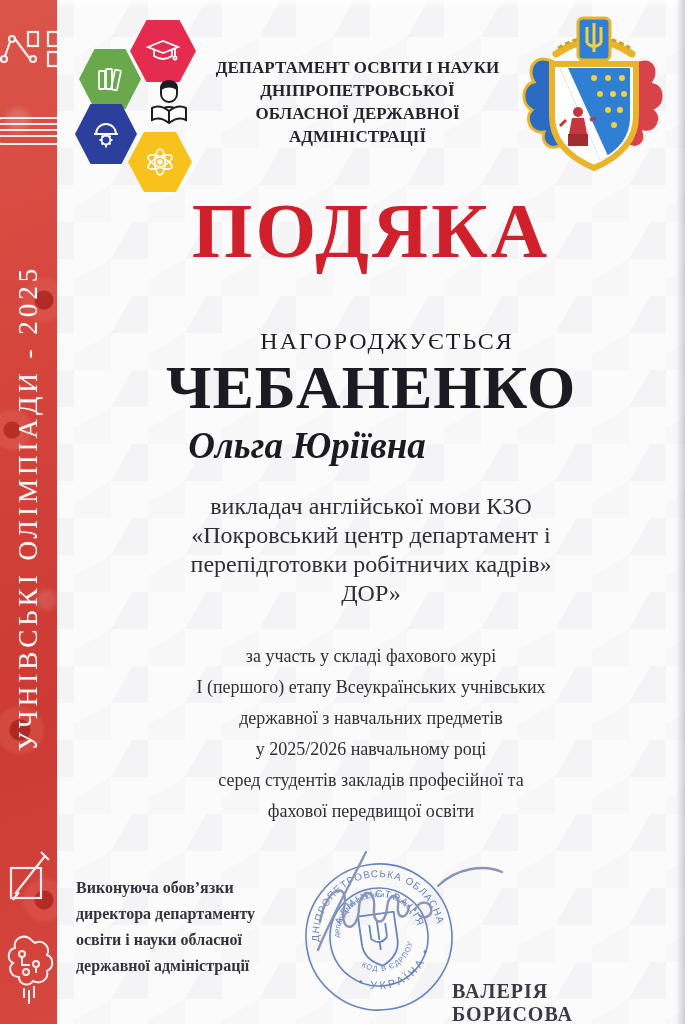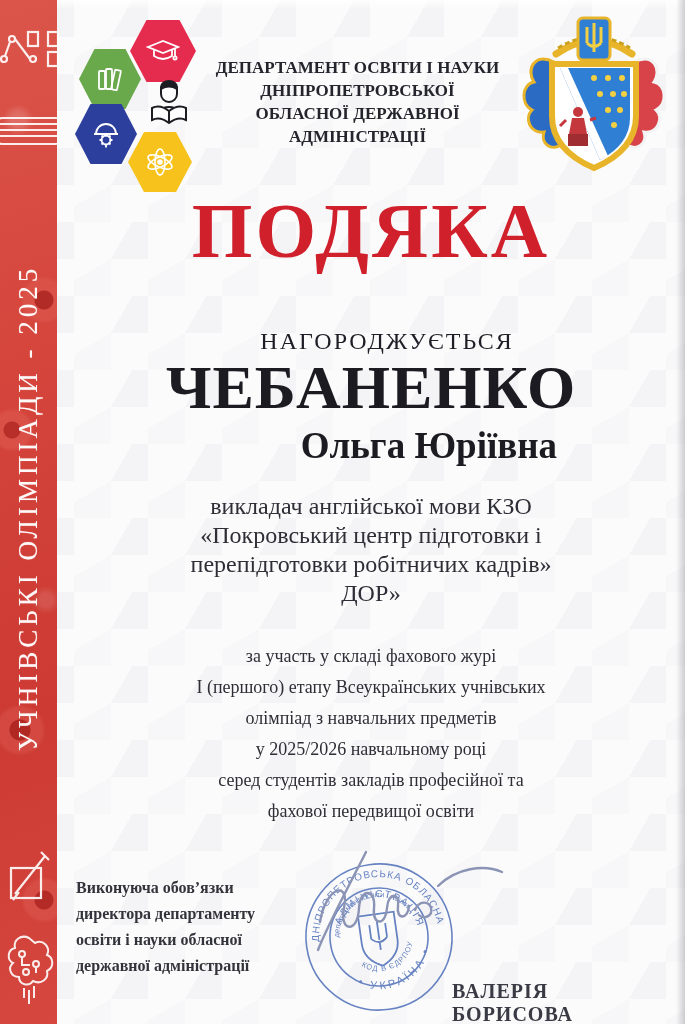--- a/index.html
+++ b/index.html
@@ -52,22 +52,22 @@
   }
   .subtitle{
     left:57px;top:280px;width:660px;text-align:center;
     font-size:24px;letter-spacing:2px;color:#1e1e26;margin-top:48px;
   }
   .surname{
     left:57px;top:352px;width:628px;text-align:center;
     font-size:62px;font-weight:bold;letter-spacing:1px;color:#1b1b21;
   }
   .given{
-    left:57px;top:424px;width:500px;text-align:right;
-    font-size:37px;font-weight:bold;color:#1b1b21;
+    left:57px;top:424px;width:500px;text-align:center;
+    font-size:37px;font-weight:bold;color:#1b1b21;font-style:italic;
   }
   .position{
     left:57px;top:492px;width:628px;text-align:center;
     font-size:24px;line-height:29px;color:#2e2e36;
   }
   .body-text{
     left:57px;top:641px;width:628px;text-align:center;
     font-size:18px;line-height:31px;color:#2e2e36;
   }
   
@@ -223,29 +223,29 @@
     </g>
   </svg>
 
   <div class="abs title">ПОДЯКА</div>
   <div class="abs subtitle">НАГОРОДЖУЄТЬСЯ</div>
   <div class="abs surname">ЧЕБАНЕНКО</div>
   <div class="abs given">Ольга Юріївна</div>
 
   <div class="abs position">
     <div>викладач англійської мови КЗО</div>
-    <div>«Покровський центр підготовки і</div>
+    <div>«Покровський центр департамент і</div>
     <div>перепідготовки робітничих кадрів»</div>
     <div>ДОР»</div>
   </div>
 
   <div class="abs body-text">
     <div>за участь у складі фахового журі</div>
     <div>І (першого) етапу Всеукраїнських учнівських</div>
-    <div>олімпіад з навчальних предметів</div>
+    <div>державної з навчальних предметів</div>
     <div>у 2025/2026 навчальному році</div>
     <div>серед студентів закладів професійної та</div>
     <div>фахової передвищої освіти</div>
   </div>
 
   <div class="abs role">
     <div>Виконуюча обов’язки</div>
     <div>директора департаменту</div>
     <div>освіти і науки обласної</div>
     <div>державної адміністрації</div>

